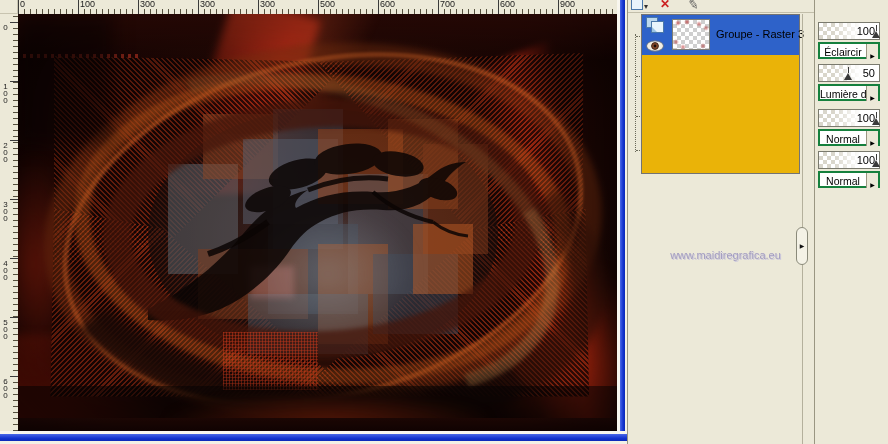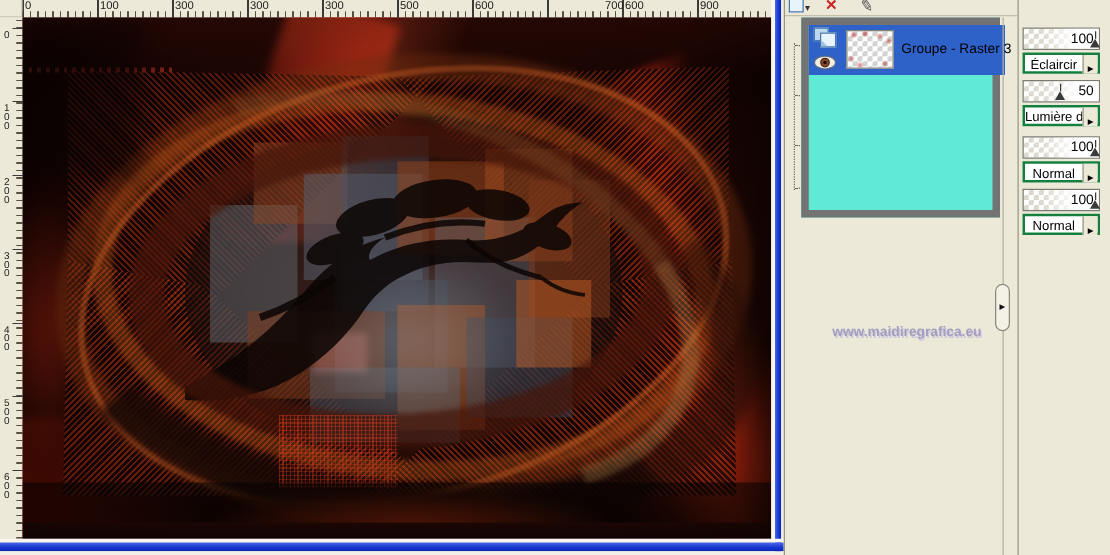--- a/index.html
+++ b/index.html
@@ -97,21 +97,21 @@
   #pal-toolbar{position:absolute;left:0;top:0;width:261px;height:13px;overflow:hidden;border-bottom:1px solid #c2beaa;background:#ECE9D8;}
   .tb-icon{position:absolute;top:-5px;width:17px;height:17px;}
   .tb-page{position:absolute;left:1px;top:1px;width:12px;height:14px;background:#e8f4fc;border:1px solid #4a78aa;}
   .tb-caret{position:absolute;left:14px;top:7px;font-size:8px;color:#333;}
   .tb-x{position:absolute;left:2px;top:2px;font-size:12px;font-weight:bold;color:#cc2222;}
   .tb-brush{position:absolute;left:2px;top:2px;font-size:13px;color:#555;transform:rotate(10deg);}
 
   #group-bracket{position:absolute;left:7px;top:34px;width:8px;height:118px;border-left:1px dotted #6a6a5a;}
   .bracket-stub{position:absolute;left:0;width:6px;border-top:1px dotted #6a6a5a;}
 
-  #layers-list{position:absolute;left:13px;top:14px;width:159px;height:160px;background:#5eead4;border:6px solid #737373;}
+  #layers-list{position:absolute;left:13px;top:14px;width:159px;height:160px;background:#eab308;border:1px solid #737373;}
   .layer-row{position:absolute;left:0;width:157px;height:40px;border-bottom:1px solid #d4d0bc;}
   .layer-row.selected{background:#2E62C9;border-bottom-color:#2E62C9;}
   .pages-icon{position:absolute;left:4px;top:2px;width:21px;height:18px;}
   .pg-back{position:absolute;left:0;top:0;width:12px;height:11px;background:#bcd8ee;border:1px solid #4a78aa;}
   .pg-front{position:absolute;left:5px;top:4px;width:13px;height:12px;background:#e8f4fc;border:1px solid #4a78aa;}
   .pg-fold{position:absolute;left:6px;top:10px;width:0;height:0;border-left:5px solid #9cc4e4;border-top:5px solid transparent;}
   .page-single{position:absolute;left:4px;top:3px;width:15px;height:14px;background:#fdfdf8;border:1px solid #8a8a82;}
   .ps-fold{position:absolute;left:0;bottom:0;width:0;height:0;border-left:5px solid #d0d0c6;border-top:5px solid transparent;}
   .eye-icon{position:absolute;left:4px;top:23px;width:18px;height:12px;}
   .thumb{position:absolute;left:30px;top:4px;width:38px;height:31px;border:1px solid #808076;background-color:#fff;
@@ -132,21 +132,21 @@
   .thumb.dark1{background:radial-gradient(ellipse at 50% 55%, #4a2014 0%, #33100a 55%, #200604 100%);}
   .thumb.dark1 .blueblob{position:absolute;left:13px;top:10px;width:14px;height:10px;border-radius:50%;
     background:rgba(110,130,150,.55);filter:blur(1px);}
   .thumb.dark2{background:radial-gradient(ellipse at 50% 50%, #3c120a 0%, #2a0906 55%, #1a0403 100%);}
   .thumb .swirl{position:absolute;left:6px;top:5px;width:26px;height:20px;border-radius:50%;
     border:3px solid rgba(10,2,2,.55);filter:blur(1px);}
   .layer-label{position:absolute;left:74px;top:13px;font-size:11px;color:#000;white-space:nowrap;}
 
   #watermark{position:absolute;left:10px;top:246px;width:175px;text-align:center;color:#9d97b9;}
   #wm-title{font-size:21px;letter-spacing:1px;text-shadow:1px 1px 0 #c9c5da;}
-  #wm-url{font-size:11px;margin-top:14px;color:#a39dc0;text-shadow:1px 1px 0 #cdc9dc;font-weight:bold;}
+  #wm-url{font-size:11px;margin-top:3px;color:#a39dc0;text-shadow:1px 1px 0 #cdc9dc;}
 
   #splitter-line{position:absolute;left:174px;top:14px;width:1px;height:430px;background:#b4b09c;}
   #splitter-pill{position:absolute;left:168px;top:227px;width:12px;height:38px;background:#F4F2E6;
     border:1px solid #8a8a7a;border-radius:6px;text-align:center;}
   #splitter-pill span{font-size:6px;line-height:36px;color:#111;}
 
   #blend-panel{position:absolute;left:186px;top:0;width:75px;height:444px;border-left:1px solid #9a9682;background:#ECE9D8;}
   .blend-group{position:absolute;left:3px;width:69px;}
   .opacity-bar{position:relative;width:62px;height:18px;border:1px solid #7a7a6e;background-color:#fff;
     background-image:linear-gradient(45deg,#d9d6cb 25%,transparent 25% 75%,#d9d6cb 75%),
@@ -172,21 +172,21 @@
 
   <div id="ruler-corner"></div>
   <div id="h-ruler">
       <span class="hlab" style="left: 2px;">0</span>
       <span class="hlab" style="left: 62px;">100</span>
       <span class="hlab" style="left: 122px;">300</span>
       <span class="hlab" style="left: 182px;">300</span>
       <span class="hlab" style="left: 242px;">300</span>
       <span class="hlab" style="left: 302px;">500</span>
       <span class="hlab" style="left: 362px;">600</span>
-      <span class="hlab" style="left: 422px; padding-left: 44px;">700</span>
+      <span class="hlab" style="left: 422px;">700</span>
       <span class="hlab" style="left: 482px;">600</span>
       <span class="hlab" style="left: 542px;">900</span>
     </div>
   <div id="v-ruler">
       <span class="vlab" style="top: 10px;">0</span>
       <span class="vlab" style="top: 69px;">1
 0
 0</span>
       <span class="vlab" style="top: 128px;">2
 0

